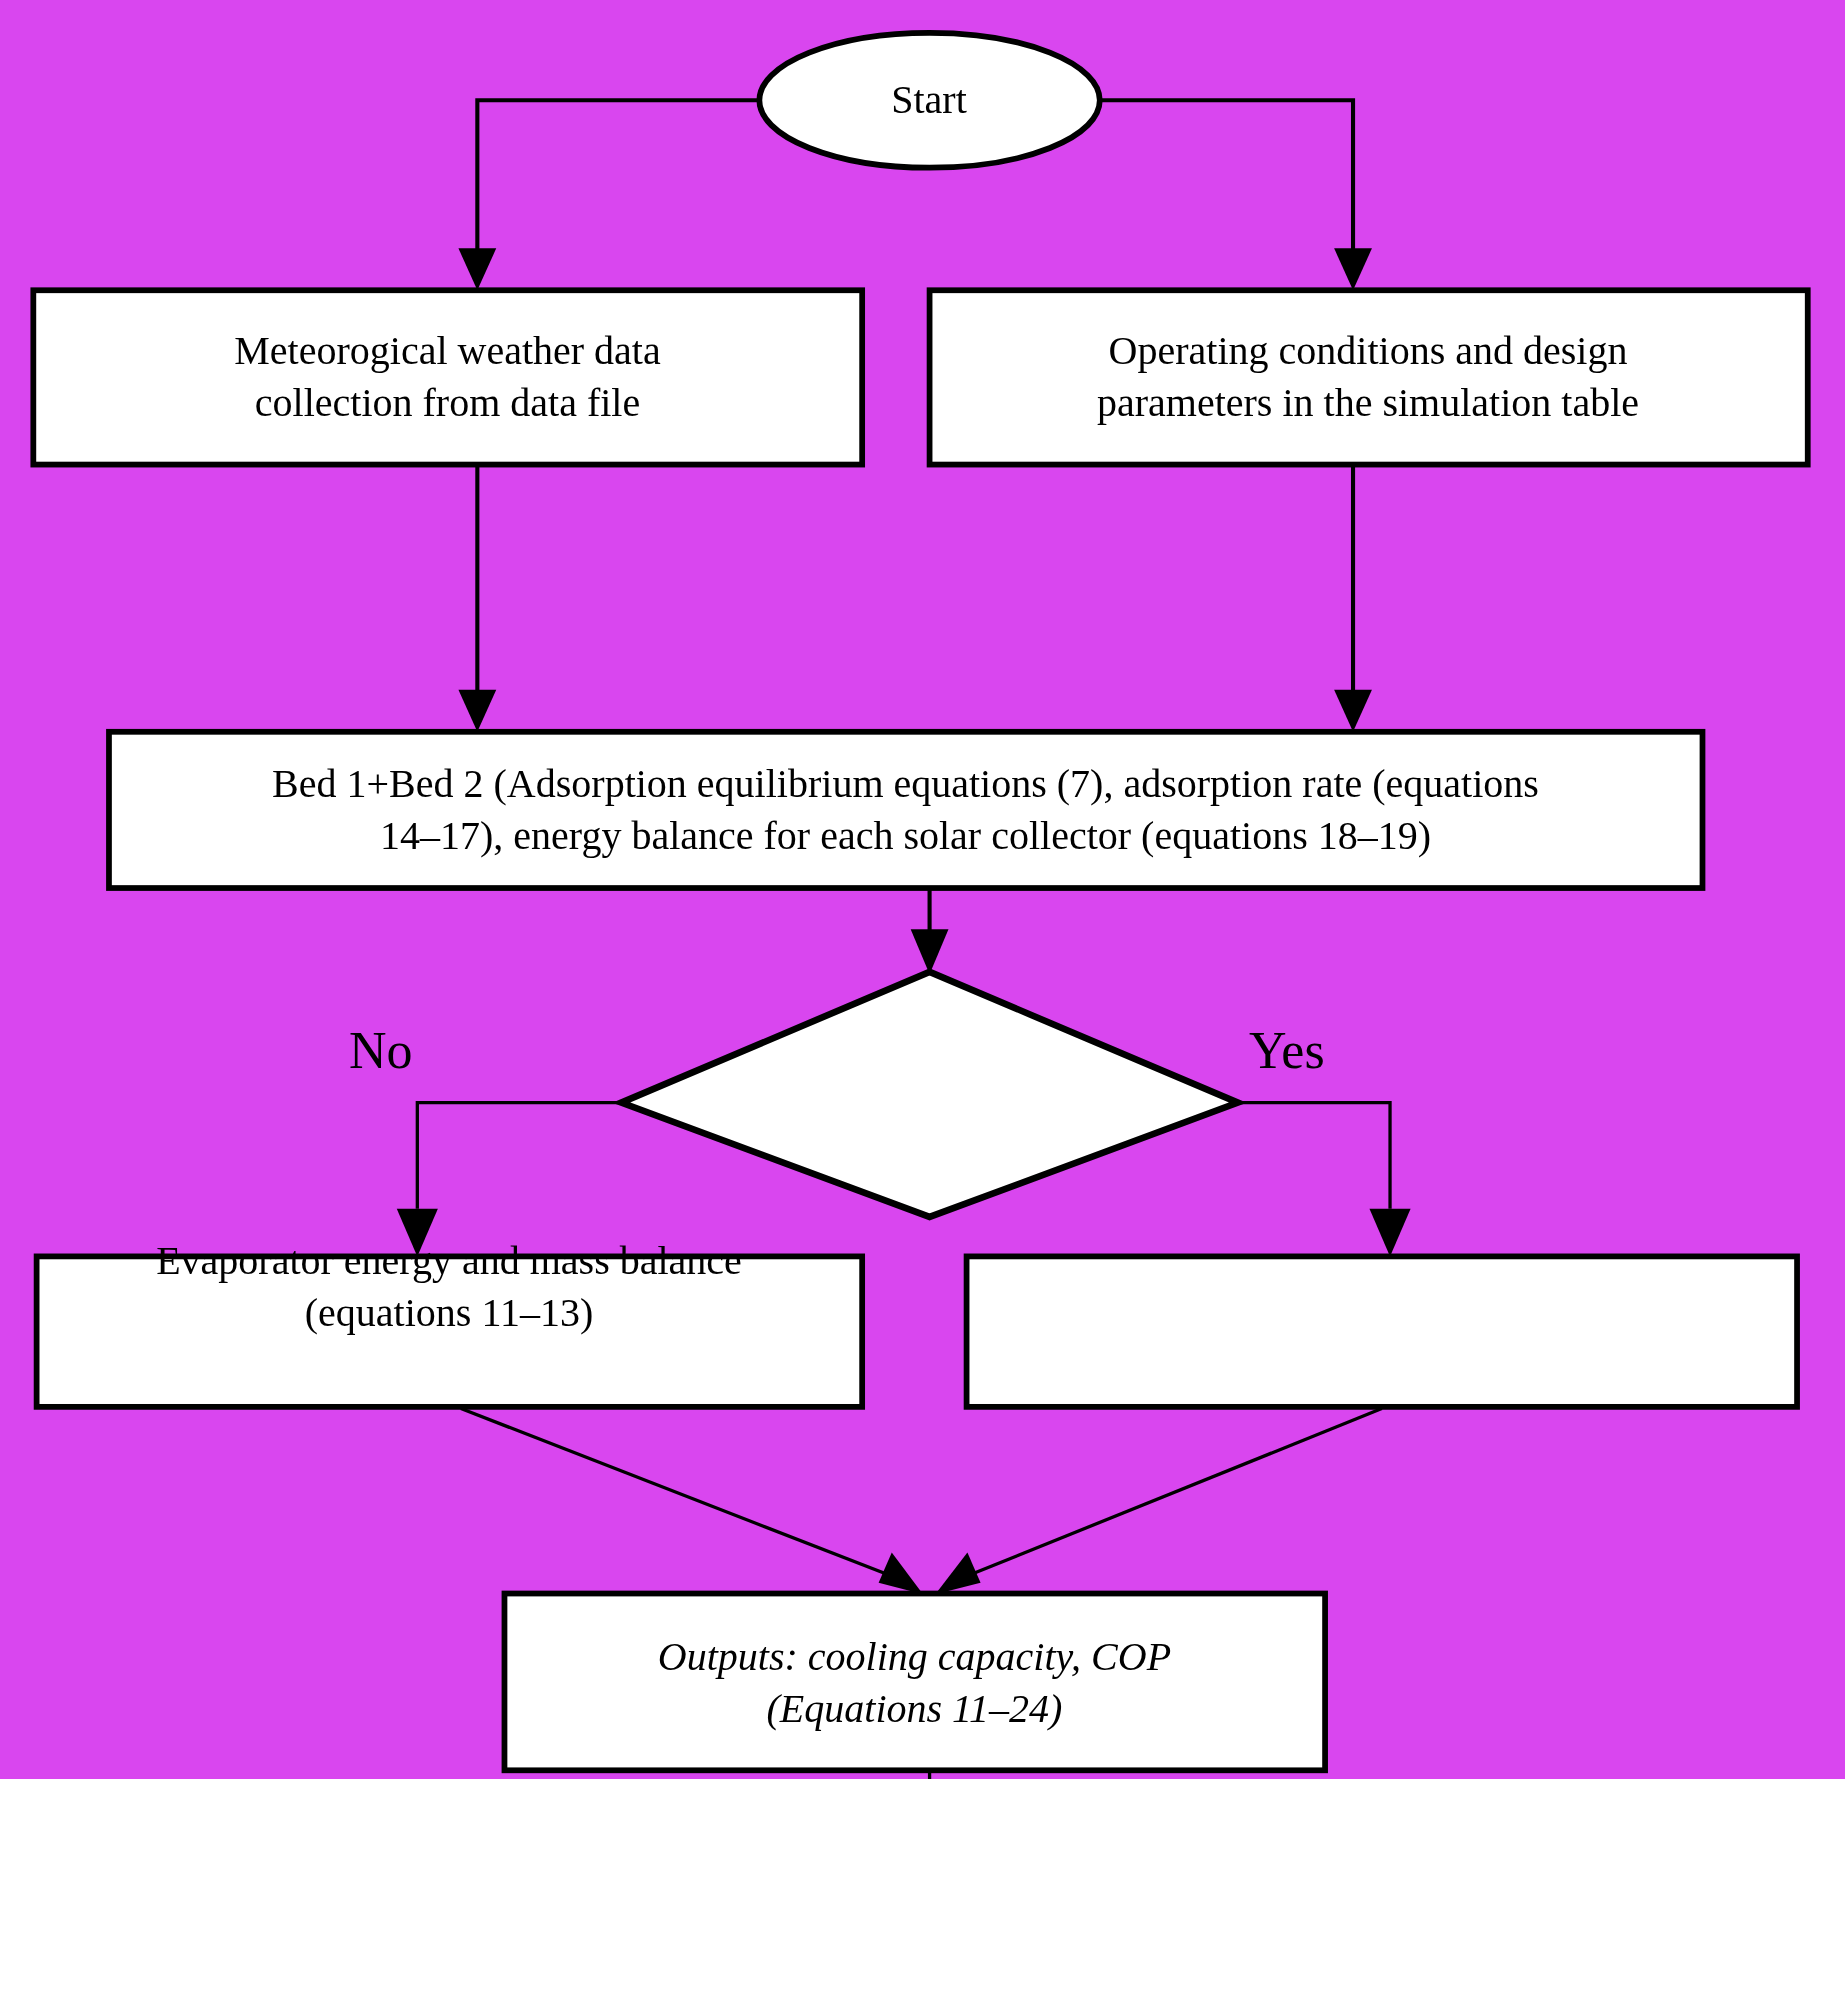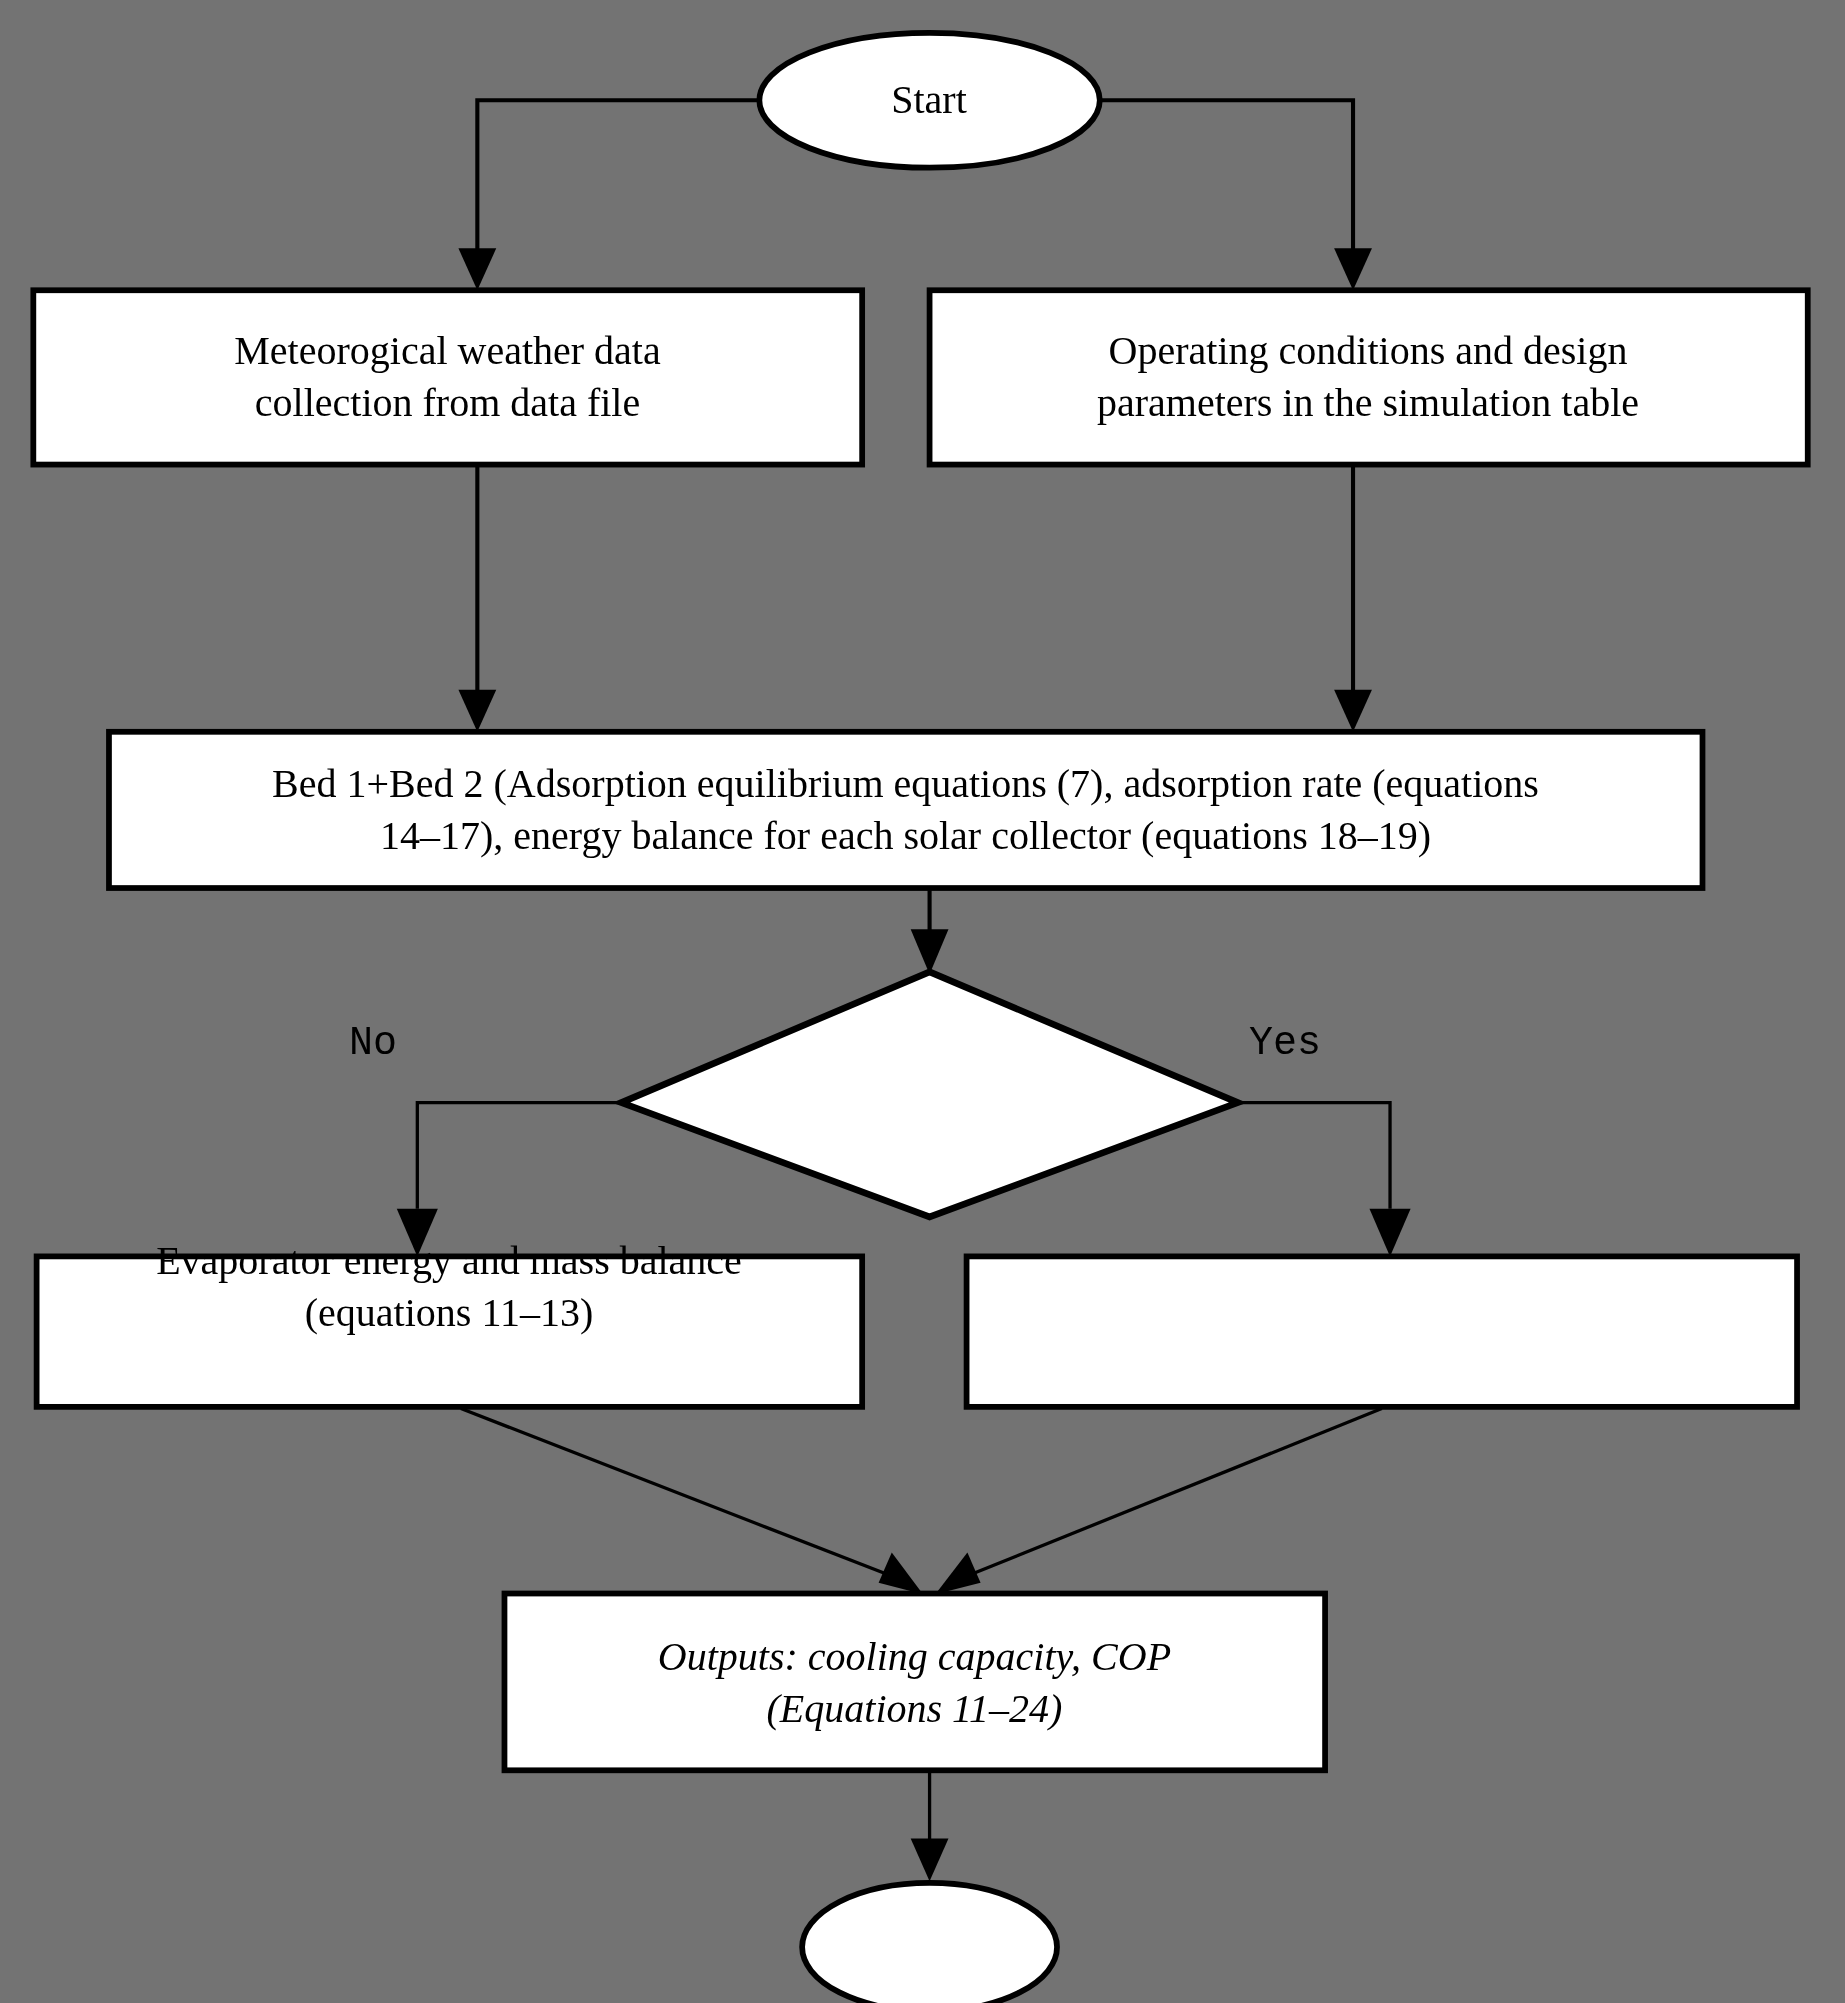--- a/index.html
+++ b/index.html
@@ -3,22 +3,22 @@
 <meta charset="utf-8">
 <style>
   html, body {
     margin: 0;
     padding: 0;
     background: #ffffff;
   }
   #flowchart-root {
     position: relative;
     width: 1846px;
-    height: 2003px;
-    background: #737373;
+    height: 1779px;
+    background: #d946ef;
     font-family: "Liberation Serif", "DejaVu Serif", serif;
     overflow: hidden;
   }
   svg.chart-canvas {
     position: absolute;
     top: 0;
     left: 0;
     width: 1846px;
     height: 2003px;
   }
@@ -52,22 +52,22 @@
     line-height: 1.30;
     white-space: pre-line;
     pointer-events: none;
     display: flex;
     align-items: center;
     justify-content: center;
   }
   .branch-label {
     position: absolute;
     color: #000000;
-    font-family: Liberation Mono, monospace;
-    font-size: 40px;
+    font-family: Liberation Serif, serif;
+    font-size: 52px;
     line-height: 1.2;
   }
 </style>
 </head>
 <body>
 
 <div id="flowchart-root">
 
   <svg class="chart-canvas" viewBox="0 0 2244 2436">
 

